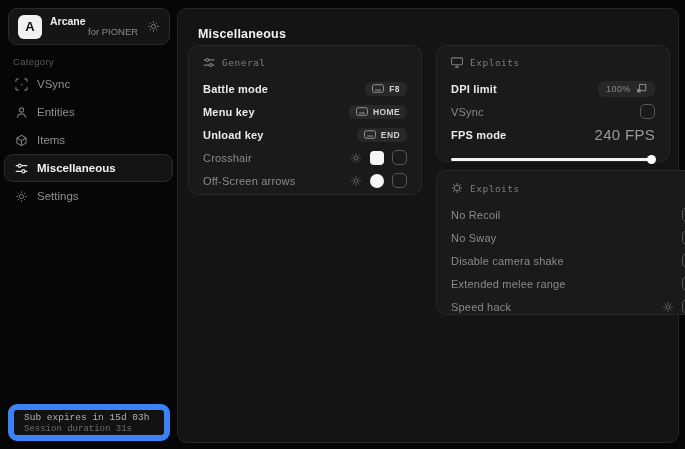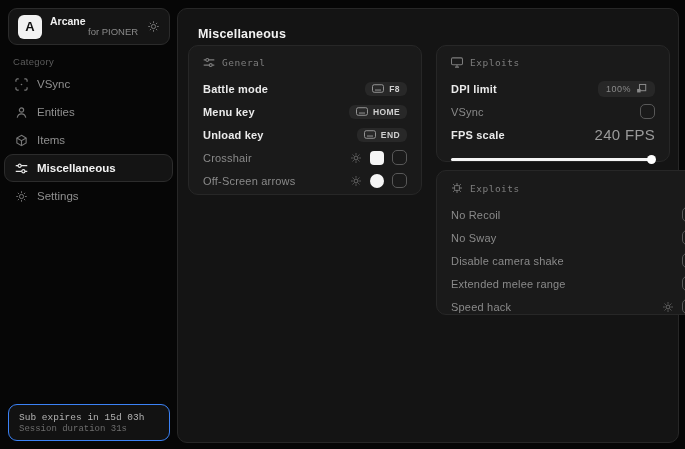--- a/index.html
+++ b/index.html
@@ -23,21 +23,21 @@
   .category { position:absolute; left:13px; top:56px; color:#5c5c5c; font-size:9.5px; letter-spacing:.3px; }
 
   .nav { position:absolute; left:4px; top:70px; width:169px; display:flex; flex-direction:column; }
   .nav-item { height:28px; display:flex; align-items:center; gap:9px; padding:0 10px;
     color:#8f8f8f; font-size:11.5px; border:1px solid transparent; border-radius:9px; cursor:default; }
   .nav-item .nicon { display:flex; color:#777; }
   .nav-item.active { background:#141414; border-color:#2c2c2c; color:#f2f2f2; font-weight:bold; }
   .nav-item.active .nicon { color:#e8e8e8; }
 
   .footer-card { position:absolute; left:8px; bottom:8px; width:162px; height:37px;
-    background:#121212; border:1px solid #3b82f6; border-radius:9px;
+    background:#121212; border:6px solid #3b82f6; border-radius:9px;
     padding:5px 10px; display:flex; flex-direction:column; justify-content:center; gap:1px; }
   .foot1 { color:#b3b3b3; font-size:9.5px; font-family:"Liberation Mono", monospace; }
   .foot2 { color:#6d6d6d; font-size:9px; font-family:"Liberation Mono", monospace; }
 
   
   .main { position:absolute; left:177px; top:8px; width:502px; height:435px;
     background:#141414; border:1px solid #272727; border-radius:10px; }
   .page-title { position:absolute; left:20px; top:18px; color:#f2f2f2;
     font-size:12.5px; font-weight:bold; letter-spacing:.2px; }
 
@@ -262,21 +262,21 @@
           </span>
         </span>
       </div>
 
       <div class="row">
         <span class="row-label dim">VSync</span>
         <span class="checkbox"></span>
       </div>
 
       <div class="row">
-        <span class="row-label">FPS scale</span>
+        <span class="row-label">FPS mode</span>
         <span class="fps-value">240 FPS</span>
       </div>
       <div class="slider">
         <div class="slider-track"></div>
         <div class="slider-fill" style="width: 100%;"></div>
         <div class="slider-knob"></div>
       </div>
     </div>
 
     <div class="panel panel-exploits">

